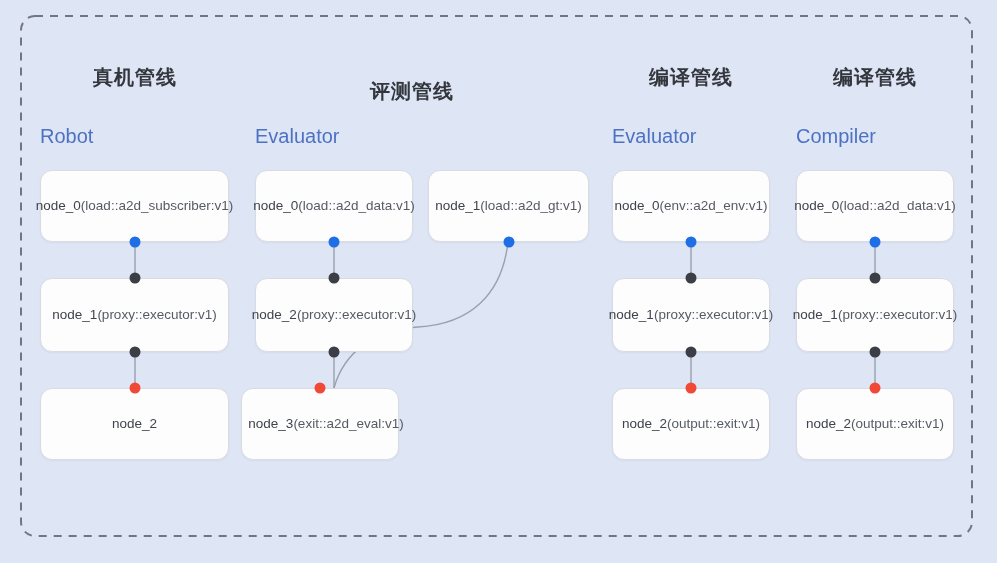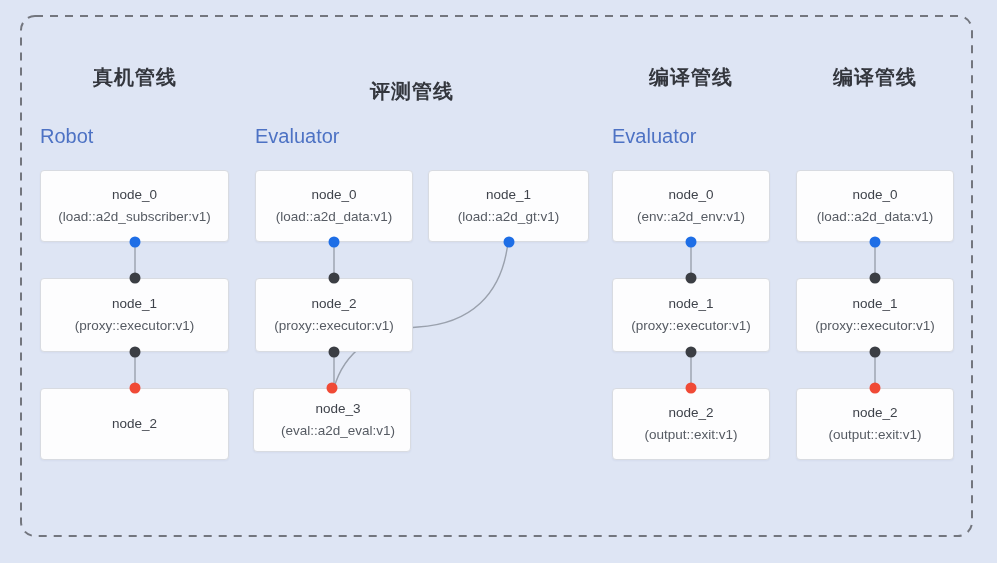--- a/index.html
+++ b/index.html
@@ -32,23 +32,23 @@
   }
   .pipe-title-en{
     position:absolute;
     font-size:20px;font-weight:400;color:var(--title-en);
     line-height:26px;
   }
   .node-box{
     position:absolute;
     background:var(--box-fill);
     border:1px solid var(--box-border);
-    border-radius:4px;
+    border-radius:12px;
     box-shadow:0 1px 2px rgba(40,60,110,0.05);
-    display:flex;flex-direction:column;align-items:center;justify-content:center;
+    display:flex;flex-direction:row;align-items:center;justify-content:center;
     box-sizing:border-box;
   }
   .node-name{font-size:13.5px;color:var(--node-name);line-height:22px;}
   .node-type{font-size:13.5px;color:var(--node-type);line-height:22px;}
   .port{
     position:absolute;width:11px;height:11px;border-radius:50%;
     left:50%;transform:translate(-50%,-50%);
   }
   .port-top{top:-1px;}
   .port-bottom{top:calc(100% + 1px);}
@@ -81,20 +81,21 @@
   <div class="pipe-title-zh" style="left:40px;top:64px;width:190px;">真机管线</div>
   <div class="pipe-title-en" style="left:40px;top:123px;width:190px;">Robot</div>
 
   <div class="pipe-title-zh" style="left:245px;top:64px;width:334px;margin-top:14px;">评测管线</div>
   <div class="pipe-title-en" style="left:255px;top:123px;width:334px;">Evaluator</div>
 
   <div class="pipe-title-zh" style="left:612px;top:64px;width:158px;">编译管线</div>
   <div class="pipe-title-en" style="left:612px;top:123px;width:158px;">Evaluator</div>
 
   <div class="pipe-title-zh" style="left:796px;top:64px;width:158px;">编译管线</div>
+  <div class="pipe-title-en" style="left:796px;top:123px;width:158px;">Compiler</div>
 
   <div class="node-box" style="left:40px;top:170px;width:189px;height:72px;">
     <div class="node-name">node_0</div>
     <div class="node-type">(load::a2d_subscriber:v1)</div>
     <span class="port port-bottom port-source"></span>
   </div>
   <div class="node-box" style="left:40px;top:278px;width:189px;height:74px;">
     <div class="node-name">node_1</div>
     <div class="node-type">(proxy::executor:v1)</div>
     <span class="port port-top port-executor"></span>
@@ -114,23 +115,23 @@
     <div class="node-name">node_1</div>
     <div class="node-type">(load::a2d_gt:v1)</div>
     <span class="port port-bottom port-source"></span>
   </div>
   <div class="node-box" style="left:255px;top:278px;width:158px;height:74px;">
     <div class="node-name">node_2</div>
     <div class="node-type">(proxy::executor:v1)</div>
     <span class="port port-top port-executor"></span>
     <span class="port port-bottom port-executor"></span>
   </div>
-  <div class="node-box" style="left:253px;top:388px;width:158px;height:64px;padding-left:12px;">
+  <div class="node-box" style="left:241px;top:388px;width:158px;height:72px;padding-left:12px;">
     <div class="node-name">node_3</div>
-    <div class="node-type">(eval::a2d_eval:v1)</div>
+    <div class="node-type">(exit::a2d_eval:v1)</div>
     <span class="port port-top port-sink"></span>
   </div>
 
   <div class="node-box" style="left:612px;top:170px;width:158px;height:72px;">
     <div class="node-name">node_0</div>
     <div class="node-type">(env::a2d_env:v1)</div>
     <span class="port port-bottom port-source"></span>
   </div>
   <div class="node-box" style="left:612px;top:278px;width:158px;height:74px;">
     <div class="node-name">node_1</div>

